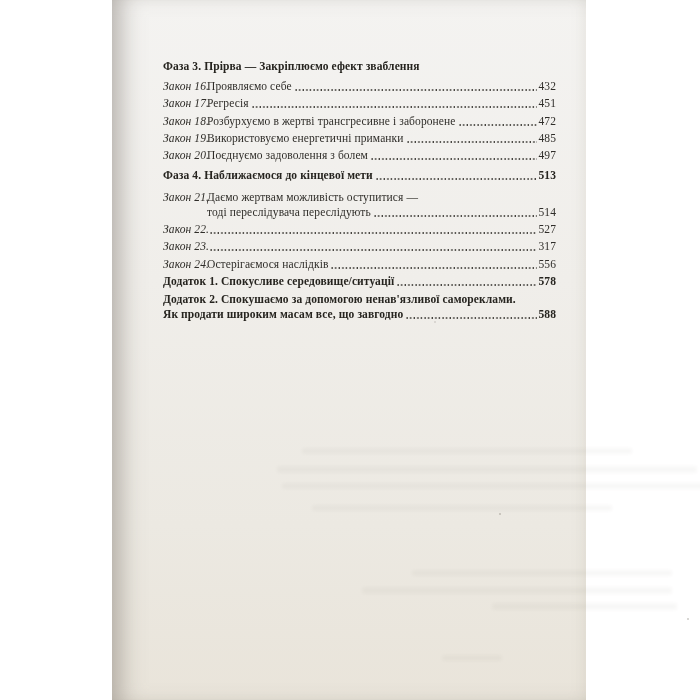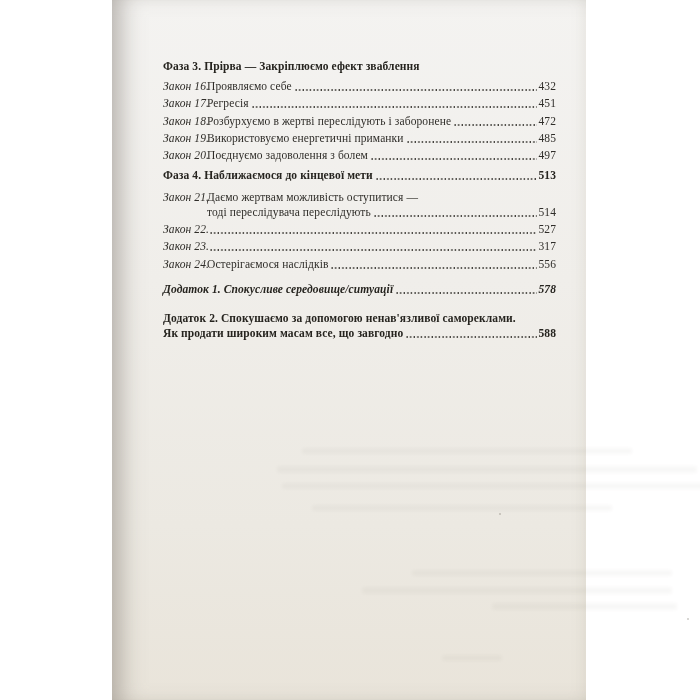--- a/index.html
+++ b/index.html
@@ -67,21 +67,21 @@
     <span class="pg">432</span>
   </div>
   <div class="row" style="margin-top:2px;">
     <span class="lbl">Закон 17.</span>
     <span class="t">Регресія</span>
     <span class="leader"></span>
     <span class="pg">451</span>
   </div>
   <div class="row" style="margin-top:3px;">
     <span class="lbl">Закон 18.</span>
-    <span class="t">Розбурхуємо в жертві переслідують і заборонене</span>
+    <span class="t">Розбурхуємо в жертві трансгресивне і заборонене</span>
     <span class="leader"></span>
     <span class="pg">472</span>
   </div>
   <div class="row" style="margin-top:2px;">
     <span class="lbl">Закон 19.</span>
     <span class="t">Використовуємо енергетичні приманки</span>
     <span class="leader"></span>
     <span class="pg">485</span>
   </div>
   <div class="row" style="margin-top:2px;">
@@ -117,27 +117,27 @@
     <span class="leader"></span>
     <span class="pg">317</span>
   </div>
   <div class="row" style="margin-top:3px;">
     <span class="lbl">Закон 24.</span>
     <span class="t">Остерігаємося наслідків</span>
     <span class="leader"></span>
     <span class="pg">556</span>
   </div>
 
-  <div class="row b" style="margin-top:10px;font-style:italic;">
+  <div class="row b" style="margin-top:2px;">
     <span class="t">Додаток 1. Спокусливе середовище/ситуації</span>
     <span class="leader"></span>
     <span class="pg">578</span>
   </div>
 
-  <div class="row b" style="margin-top:14px;">
+  <div class="row b" style="margin-top:3px;">
     <span class="t">Додаток 2. Спокушаємо за допомогою ненав'язливої самореклами.</span>
   </div>
   <div class="row b">
     <span class="t">Як продати широким масам все, що завгодно</span>
     <span class="leader"></span>
     <span class="pg">588</span>
   </div>
 
 </div>
 

